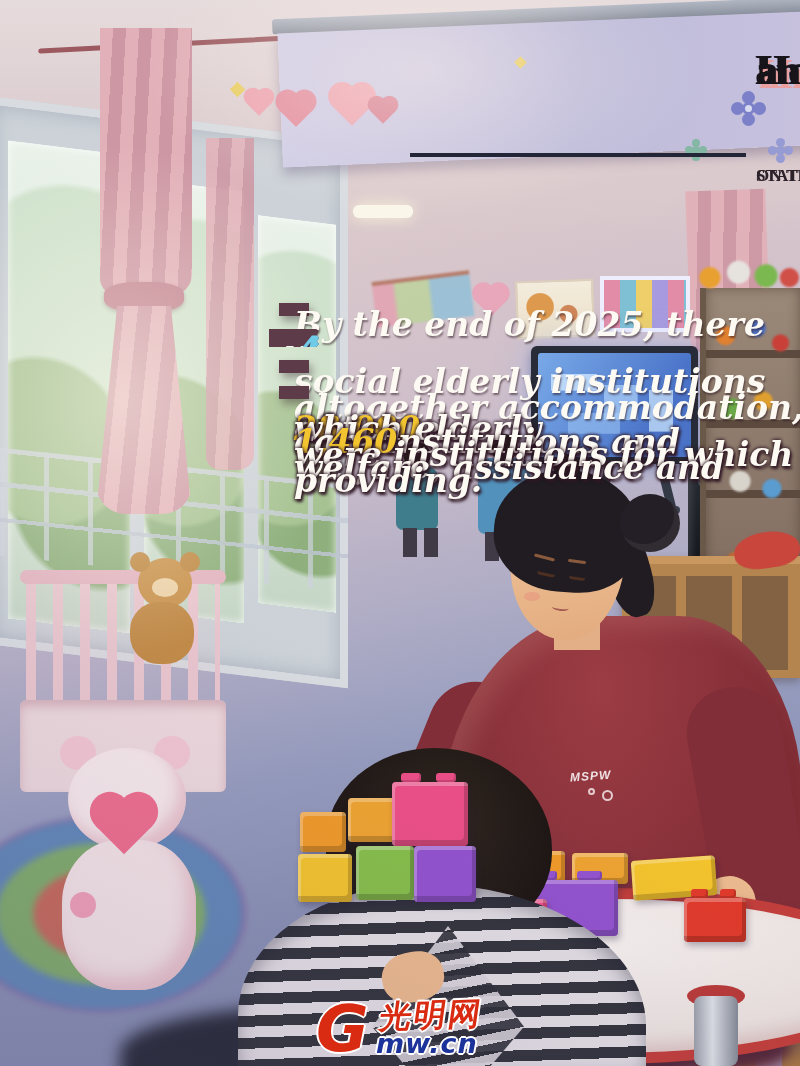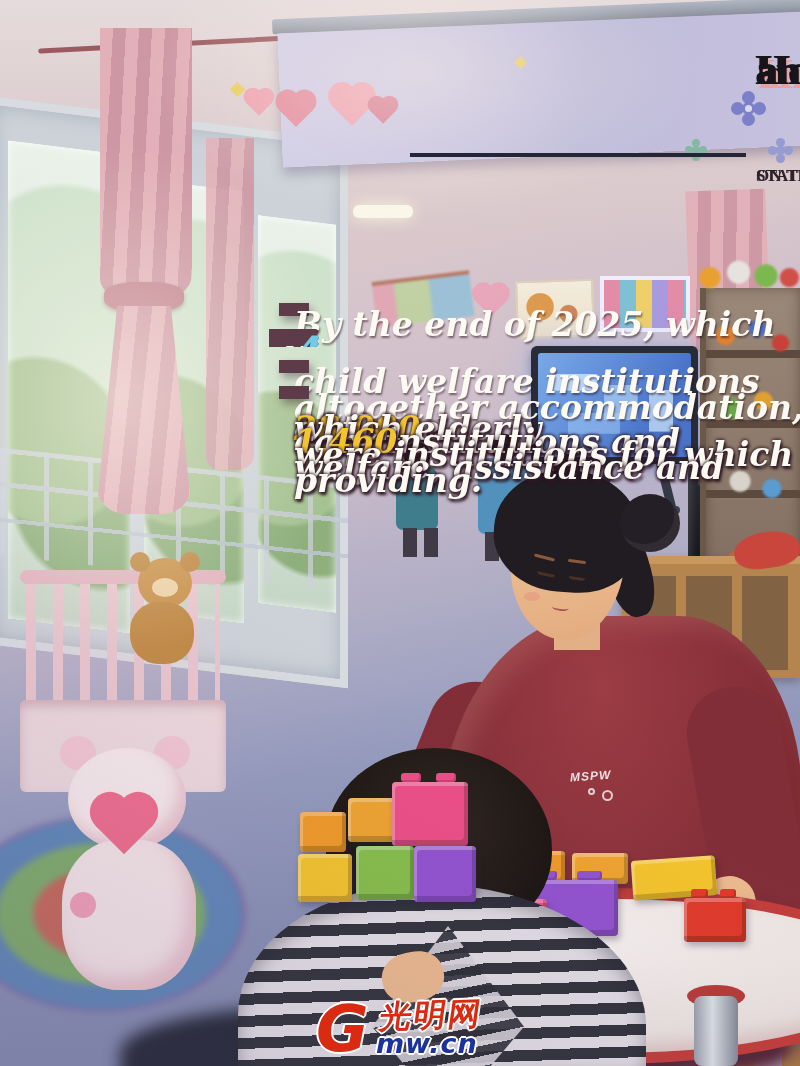--- a/index.html
+++ b/index.html
@@ -381,28 +381,28 @@
     <div>and Social Security</div>
   </h1>
   <div class="divider"></div>
   <div class="subtitle">
     <div>STATISTICAL COMMUNIQUÉ OF THE PEOPLE'S REPUBLIC OF CHINA</div>
     <div>ON THE 2025 NATIONAL ECONOMIC AND SOCIAL DEVELOPMENT</div>
   </div>
 
   <div class="body-text">
       <div class="body-line hl">
-        <span class="part-white">By the end of 2025, which</span>
+        <span class="part-white">By the end of 2025, there</span>
       </div>
       <div class="body-line hl big">
         <span class="part-white">were altogether </span>
         <span class="part-cyan-large">42,000</span>
       </div>
       <div class="body-line hl">
-        <span class="part-white">child welfare institutions</span>
+        <span class="part-white">social elderly institutions</span>
       </div>
       <div class="body-line hl">
         <span class="part-white">altogether accommodation,</span>
       </div>
       <div class="body-line nohl">
         <span class="part-white">of there </span>
         <span class="part-yellow">28,000</span>
         <span class="part-white"> which elderly</span>
       </div>
       <div class="body-line nohl">

